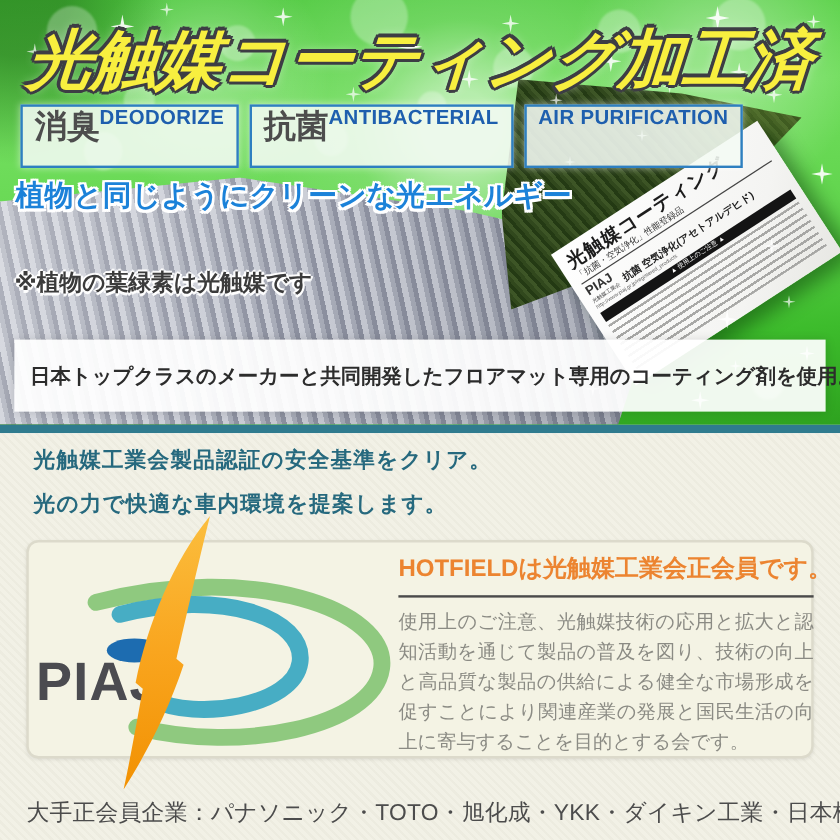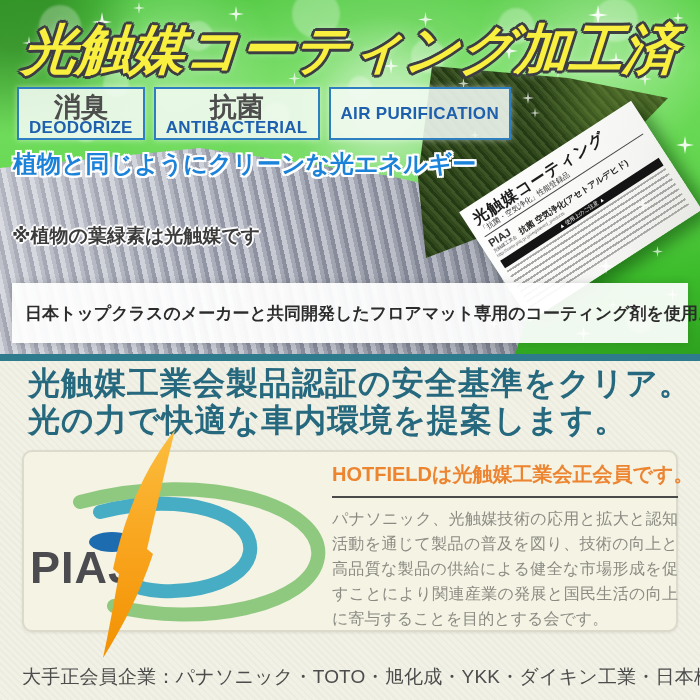--- a/index.html
+++ b/index.html
@@ -50,21 +50,21 @@
     transform:skewX(-4deg);letter-spacing:0px;white-space:nowrap;
     text-shadow:
       -3px 0 0 #3d3d44,3px 0 0 #3d3d44,0 -3px 0 #3d3d44,0 3px 0 #3d3d44,
       -2px -2px 0 #3d3d44,2px -2px 0 #3d3d44,-2px 2px 0 #3d3d44,2px 2px 0 #3d3d44,
       0 0 10px rgba(255,255,255,.6);
   }
   
   .features{position:absolute;left:17px;top:87px;display:flex;gap:9px;}
   .feature-box{
     background:rgba(244,251,244,.88);border:2px solid #2e7fc0;
-    height:53px;display:flex;flex-direction:column;align-items:center;justify-content:center;
+    height:53px;display:flex;flex-direction:row;justify-content:center;
     padding:2px 10px 3px 10px;box-shadow:0 0 6px rgba(255,255,255,.5);
   }
   .feature-jp{font-size:27px;font-weight:bold;color:#4d4d4d;line-height:28px;white-space:nowrap;}
   .feature-en{font-size:17px;font-weight:bold;color:#1e5fae;line-height:13px;letter-spacing:.3px;white-space:nowrap;}
   
   .tagline{position:absolute;left:13px;top:146px;}
   .tagline-line{
     font-size:24px;font-weight:bold;color:#1b82d9;line-height:35px;white-space:nowrap;
     text-shadow:-2px 0 0 #fff,2px 0 0 #fff,0 -2px 0 #fff,0 2px 0 #fff,
       -2px -2px 0 #fff,2px -2px 0 #fff,-2px 2px 0 #fff,2px 2px 0 #fff;
@@ -110,21 +110,21 @@
   
   .bottom-section{
     position:absolute;left:0;top:361px;width:700px;height:339px;
     background:
       repeating-linear-gradient(45deg, rgba(200,198,180,.12) 0 2px, transparent 2px 5px),
       #f2f1e6;
   }
   .standards{position:absolute;left:28px;top:4px;}
   .standards-line{
     font-family:"Liberation Serif","DejaVu Serif",serif;
-    font-size:32px;font-weight:bold;color:#26697e;line-height:37px;letter-spacing:1px;white-space:nowrap;
+    font-size:18px;font-weight:bold;color:#26697e;line-height:37px;letter-spacing:1px;white-space:nowrap;
   }
   .piaj-box{
     position:absolute;left:22px;top:89px;width:656px;height:182px;
     background:#f4f3e4;border:2px solid #dcdacb;border-radius:10px;
     box-shadow:0 1px 3px rgba(0,0,0,.08);
   }
   .piaj-logo-text{
     position:absolute;left:30px;top:184px;
     font-size:45px;font-weight:800;color:#4b4b50;letter-spacing:1px;line-height:45px;
   }
@@ -244,21 +244,21 @@
   <div class="bottom-section">
     <div class="standards">
       <div class="standards-line">光触媒工業会製品認証の安全基準をクリア。</div>
       <div class="standards-line">光の力で快適な車内環境を提案します。</div>
     </div>
 
     <div class="piaj-box"></div>
 
     <div class="member-col">
       <div class="member-heading">HOTFIELDは光触媒工業会正会員です。</div>
-      <div class="member-body">パナソニック、光触媒技術の応用と拡大と認知活動を通じて製品の普及を図り、技術の向上と高品質な製品の供給による健全な市場形成を促すことにより関連産業の発展と国民生活の向上に寄与することを目的とする会です。</div>
+      <div class="member-body">使用上のご注意、光触媒技術の応用と拡大と認知活動を通じて製品の普及を図り、技術の向上と高品質な製品の供給による健全な市場形成を促すことにより関連産業の発展と国民生活の向上に寄与することを目的とする会です。</div>
     </div>
 
     <div class="piaj-logo-text">PIAJ</div>
 
     <div class="companies-line">大手正会員企業：パナソニック・TOTO・旭化成・YKK・ダイキン工業・日本板硝子・etc</div>
   </div>
 
   <svg class="overlay-svg" viewBox="0 0 700 700">
     <path d="M80,502 C210,468 325,508 318,557 C311,606 200,628 114,606" fill="none" stroke="#8fc97f" stroke-width="14" stroke-linecap="round"></path>
     <path d="M100,512 C185,490 255,515 250,552 C245,589 162,601 128,583" fill="none" stroke="#47adc4" stroke-width="14" stroke-linecap="round"></path>

